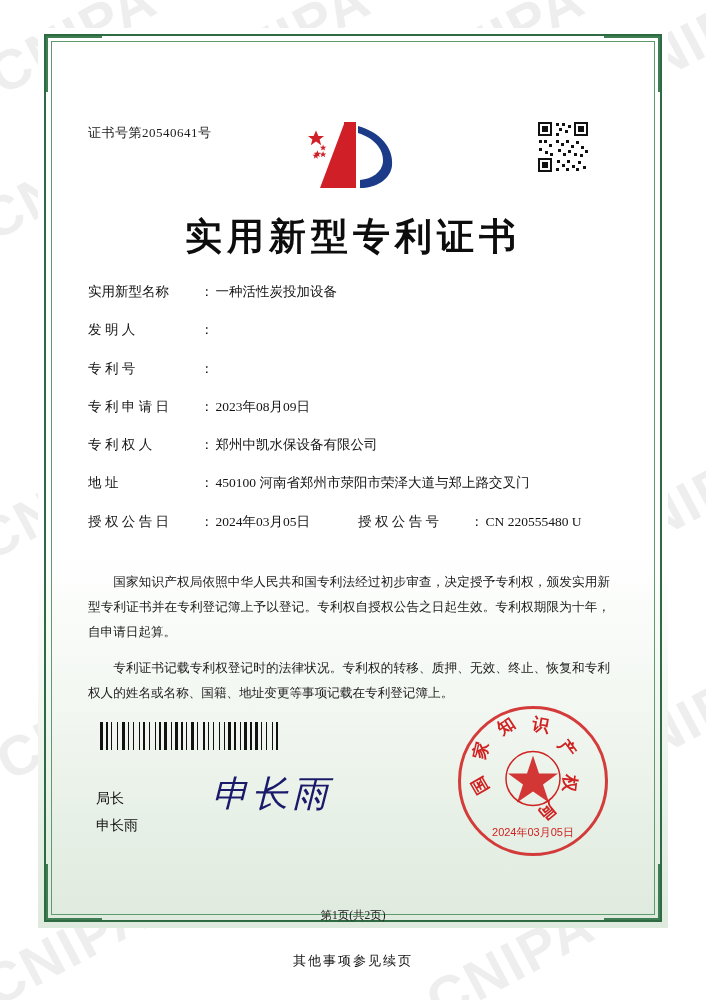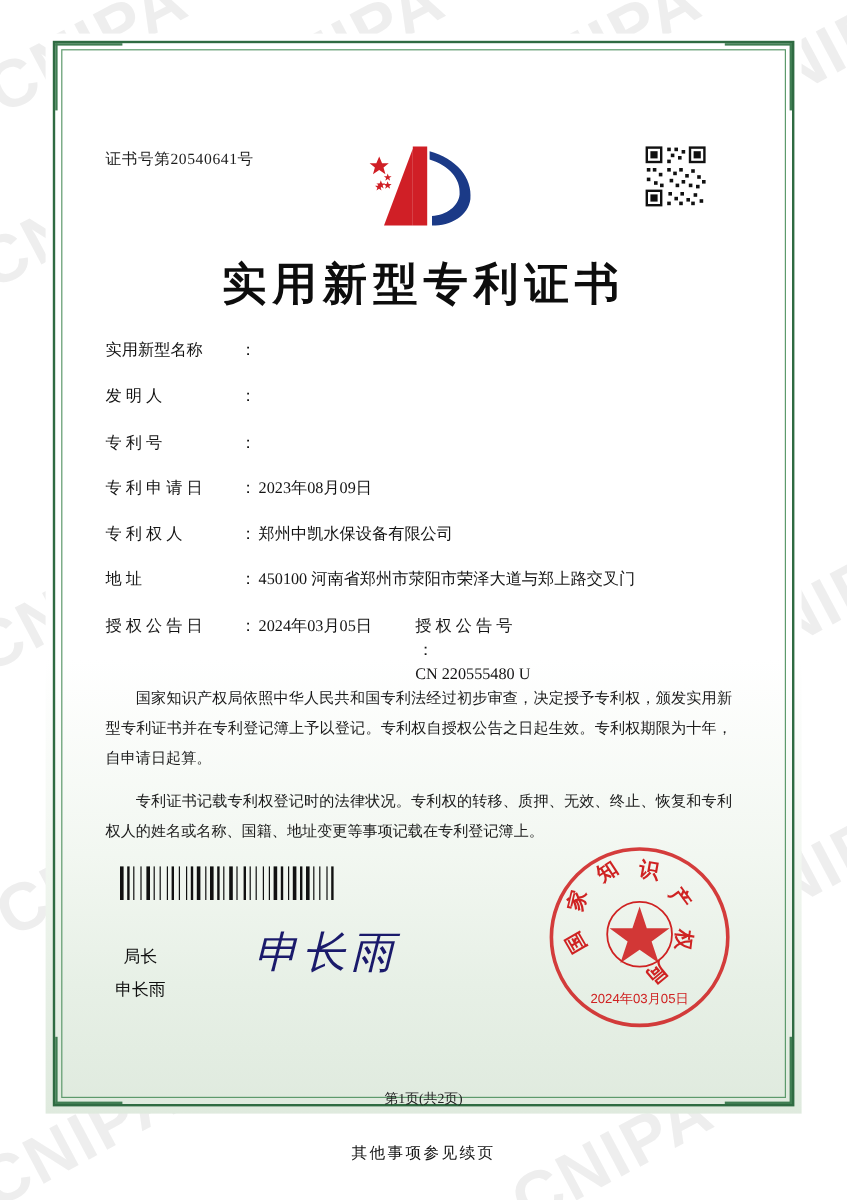--- a/index.html
+++ b/index.html
@@ -135,23 +135,22 @@
     flex: none;
     display: flex;
     justify-content: space-between;
     margin-right: 4px;
     white-space: nowrap;
   }
   .lbl-8 { width: 106px; }
   .row .val { flex: 1; }
   .sep { margin: 0 2px; }
   .row.two .seg2 {
-    margin-left: 36px;
+    margin-left: 48px;
     display: flex;
-    flex-direction: column;
   }
   .row.two .seg2 .lbl { width: 106px; }
   .addr-cont {
     margin-left: 110px;
     margin-top: -14px;
     margin-bottom: 18px;
     font-size: 13.5px;
   }
 
   
@@ -224,21 +223,20 @@
   }
 
   
   .sig-label {
     position: absolute;
     left: 96px;
     top: 786px;
     font-size: 14px;
     color: #111;
     line-height: 1.9;
-    text-align: center;
   }
   .sig-hand {
     position: absolute;
     left: 212px;
     top: 770px;
     width: 160px;
     height: 56px;
     font-family: "Liberation Serif", serif;
     font-size: 36px;
     color: #1a1a6b;
@@ -364,20 +362,21 @@
 
   <div class="title">实用新型专利证书</div>
 
   <div class="fields">
 
     <div class="row">
       <span class="lbl lbl-8">
         <span>实用新型名称</span>
       </span>
       <span class="sep">：</span>
+      <span class="val">一种活性炭投加设备</span>
     </div>
 
     <div class="row">
       <span class="lbl lbl-8">
         <span>发 明 人</span>
       </span>
       <span class="sep">：</span>
     </div>
 
     <div class="row">

